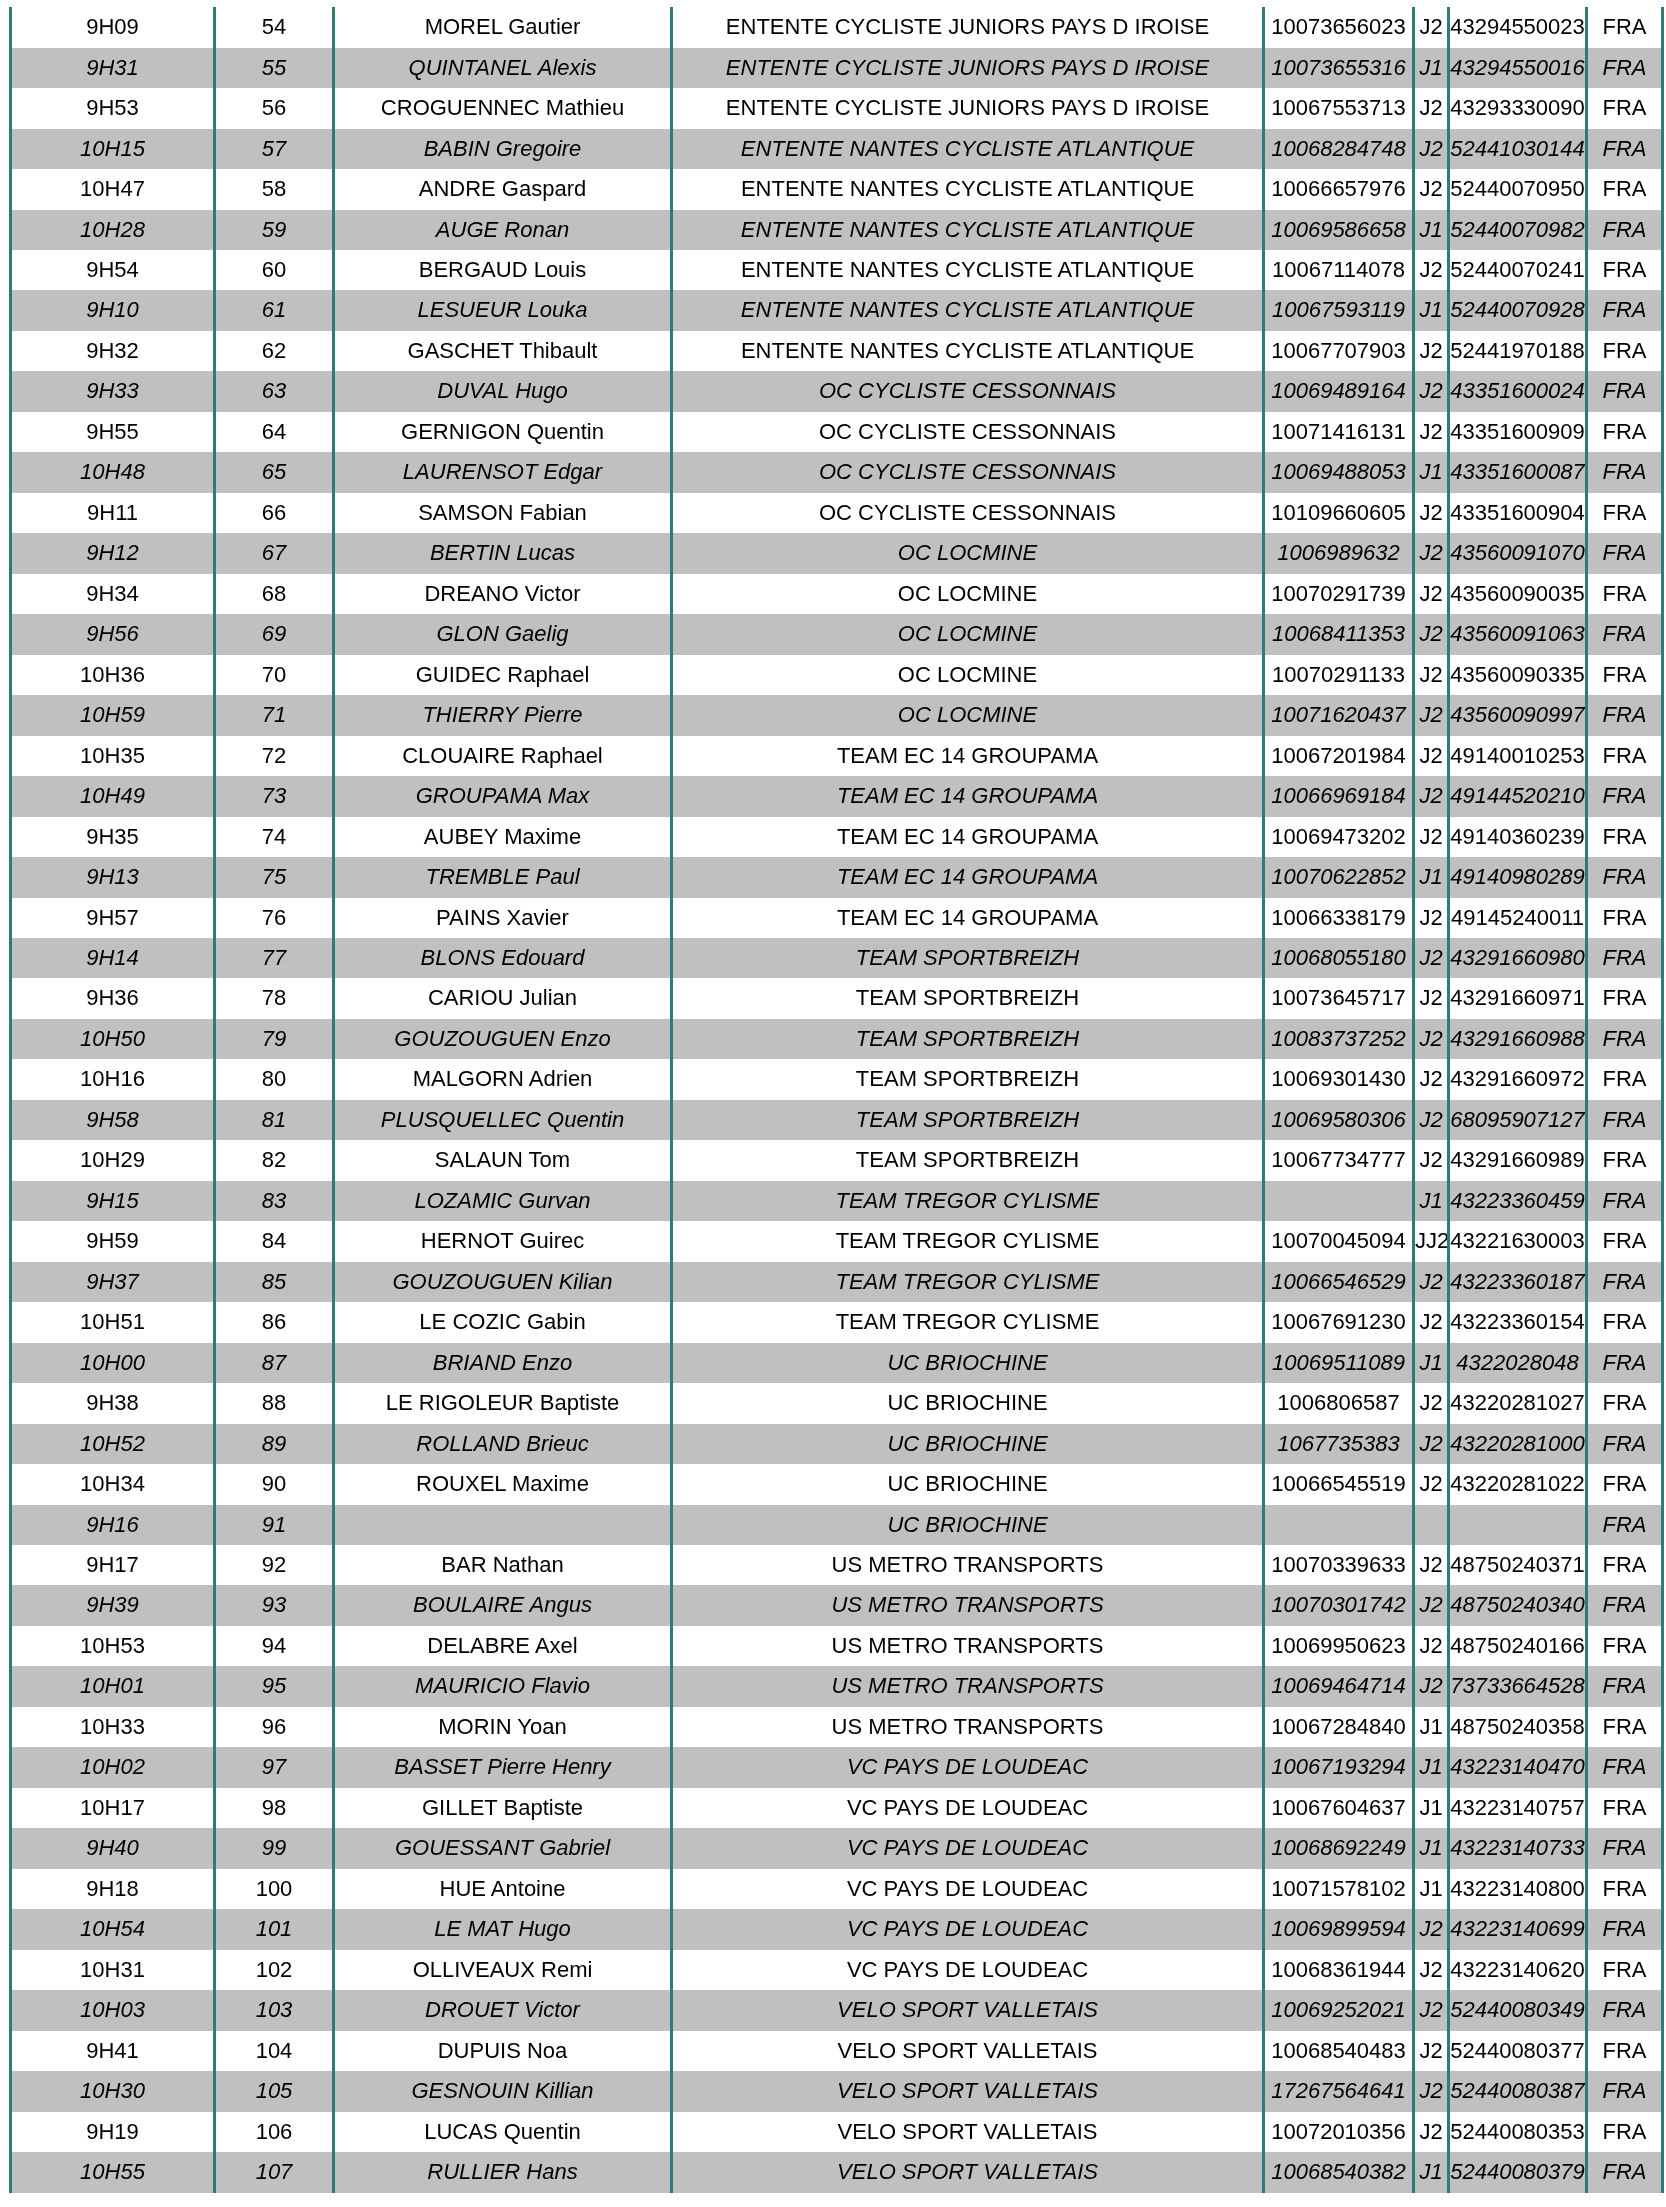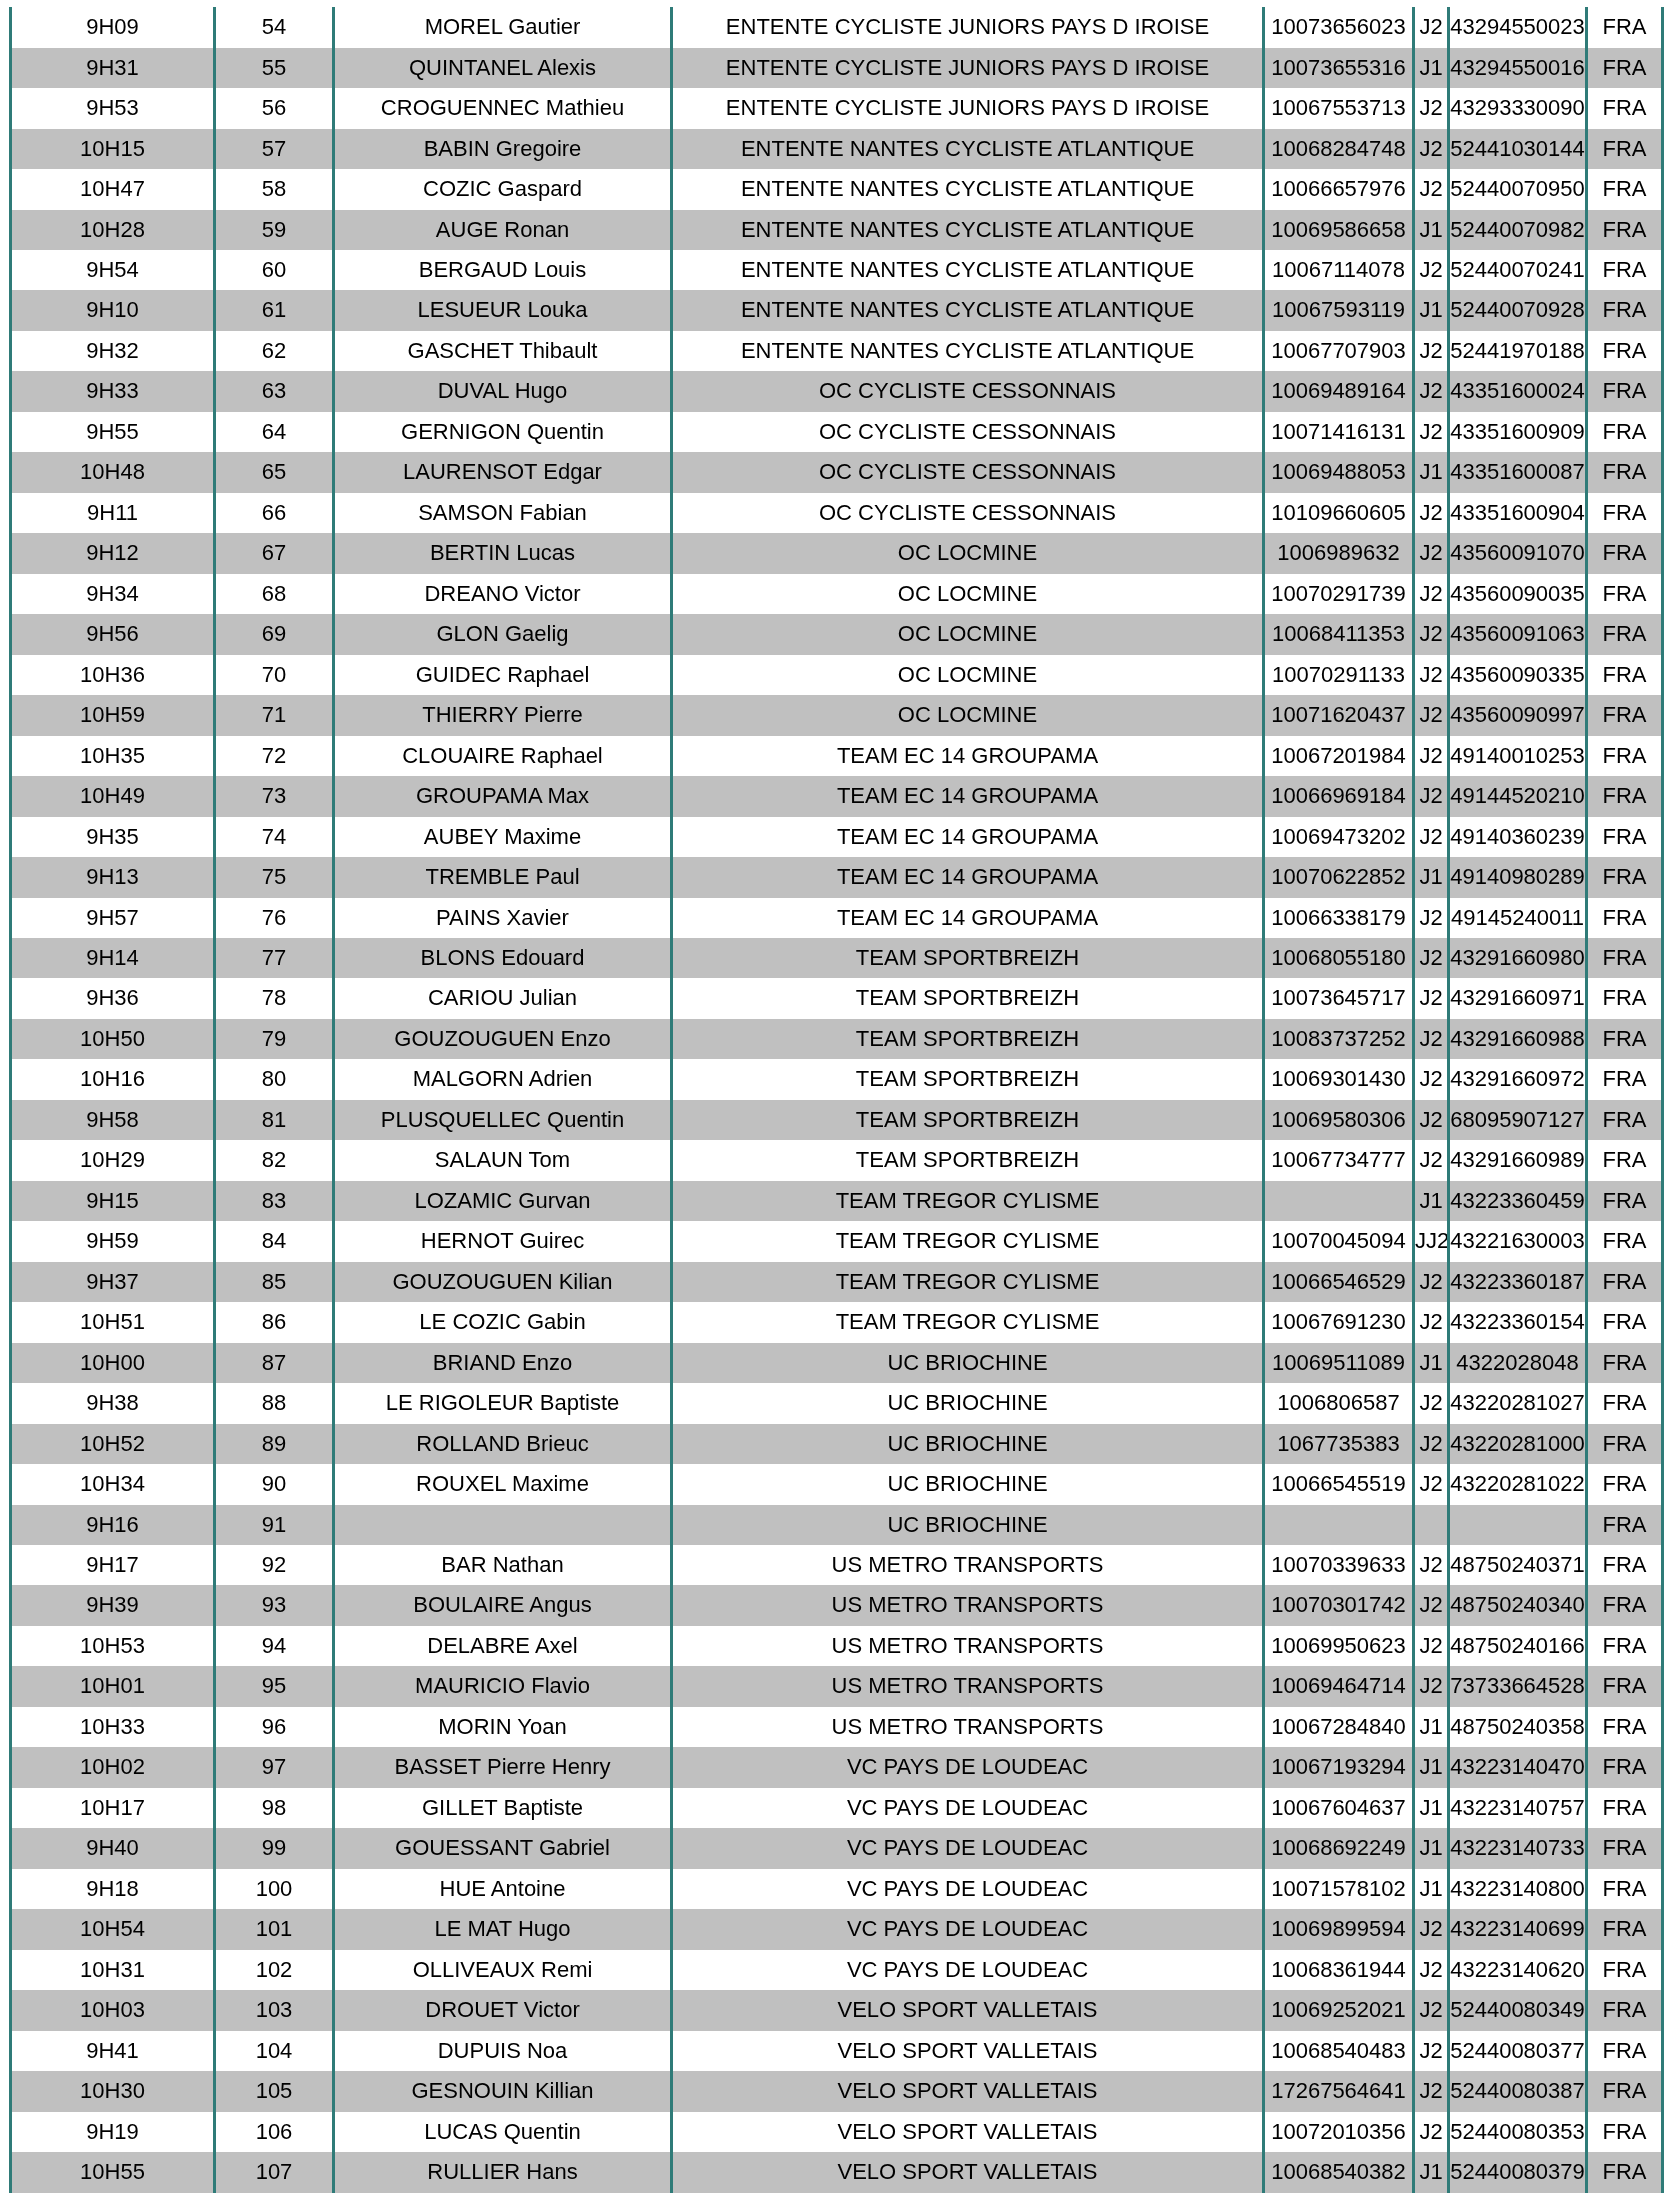--- a/index.html
+++ b/index.html
@@ -17,21 +17,21 @@
     position:absolute;left:9px;top:7.2px;width:1655px;height:2186px;
     border-left:3.6px solid var(--teal);
     box-sizing:border-box;
   }
   .row{
     display:grid;
     grid-template-columns:204px 119px 338px 592px 150px 35px 138px 76px;
     height:calc(2186px / 54);
     background:var(--row-base);
   }
-  .row.alt{background:var(--row-alt);}
+  .row.alt{background:var(--row-alt);font-style:italic;}
   .cell{
     box-sizing:border-box;
     border-right:3.6px solid var(--teal);
     text-align:center;
     font-size:22px;
     line-height:calc(2186px / 54);
     white-space:nowrap;
     overflow:hidden;
   }
 </style>
@@ -80,21 +80,21 @@
       <div class="cell">ENTENTE NANTES CYCLISTE ATLANTIQUE</div>
       <div class="cell">10068284748</div>
       <div class="cell">J2</div>
       <div class="cell">52441030144</div>
       <div class="cell">FRA</div>
     </div>
 
     <div class="row">
       <div class="cell">10H47</div>
       <div class="cell">58</div>
-      <div class="cell">COZIC Gaspard</div>
+      <div class="cell">ANDRE Gaspard</div>
       <div class="cell">ENTENTE NANTES CYCLISTE ATLANTIQUE</div>
       <div class="cell">10066657976</div>
       <div class="cell">J2</div>
       <div class="cell">52440070950</div>
       <div class="cell">FRA</div>
     </div>
 
     <div class="row alt">
       <div class="cell">10H28</div>
       <div class="cell">59</div>

